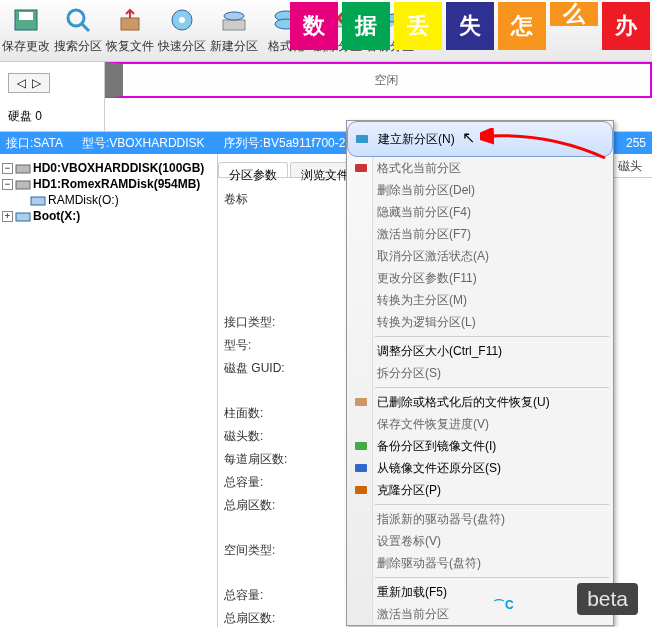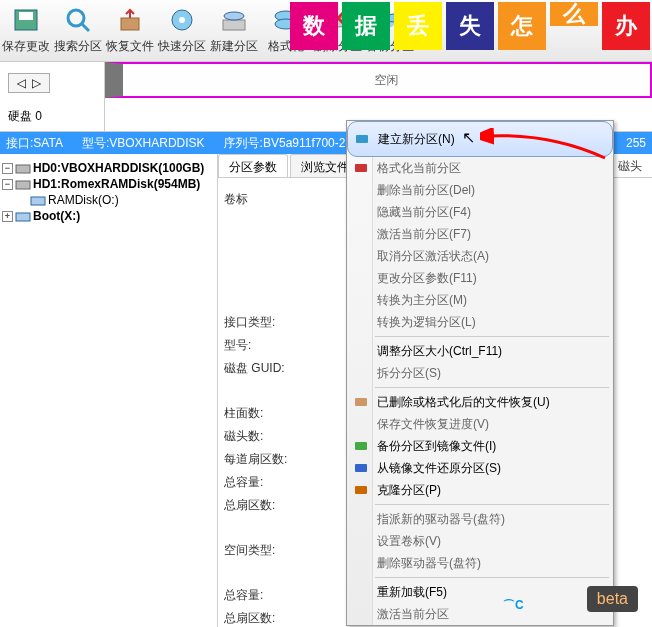--- a/index.html
+++ b/index.html
@@ -20,36 +20,36 @@
 .statusbar { background:#3399ff; color:#fff; height:22px; display:flex; align-items:center; padding:0 6px; gap:19px; }
 .statusbar .rt { margin-left:auto; }
 .main { display:flex; height:calc(627px - 62px - 30px - 38px - 22px); }
 .tree { width:218px; border-right:1px solid #ccc; padding:6px 2px; }
 .tree-row { display:flex; align-items:center; gap:2px; padding:1px 0; white-space:nowrap; font-family:Tahoma,sans-serif; font-weight:bold; color:#000; }
 .tree-row.child { padding-left:28px; font-weight:normal; }
 .tree-row .exp { width:11px; height:11px; border:1px solid #888; display:inline-flex; align-items:center; justify-content:center; font-size:9px; line-height:1; color:#555; background:#fff; }
 .tree-row .dico { width:16px; height:14px; }
 .content { flex:1; padding:0; position:relative; }
 .tabs { display:flex; border-bottom:1px solid #ccc; height:24px; }
-.tab { padding:4px 10px; border:1px solid #ccc; border-bottom:none; background:#f4f4f4; margin-right:2px; border-radius:3px 3px 0 0; }
+.tab { padding:4px 10px; border:1px solid #ccc; border-bottom:none; background:#f4f4f4; margin-right:2px; border-radius:3px 3px 0 0;margin-top:8px; }
 .tab.active { background:#fff; }
 .fields { padding:10px 6px; color:#333; }
 .fields .grp { margin-bottom:22px; }
 .fields .ln { padding:3px 0; color:#333; }
 .ctxmenu { position:absolute; left:346px; top:120px; width:268px; background:#f4f4f4; border:1px solid #999; box-shadow:2px 2px 4px rgba(0,0,0,0.3); z-index:50; }
 .ctxmenu .mi { display:flex; align-items:center; height:22px; padding:0 8px 0 30px; position:relative; color:#666; }
 .ctxmenu .mi.enabled { color:#000; }
 .ctxmenu .mi.hover { background:linear-gradient(#e8f0ff,#cde0ff); border:1px solid #7da2ce; border-radius:10px; height:36px; color:#000; }
 .ctxmenu .mi .mico { position:absolute; left:6px; width:16px; height:16px; display:flex; align-items:center; justify-content:center; }
 .ctxmenu .sep { height:1px; background:#ccc; margin:3px 4px 3px 28px; }
 .ctxmenu .iconstrip { position:absolute; left:0; top:0; bottom:0; width:26px; background:linear-gradient(#f9f9f9,#ececec); border-right:1px solid #ddd; }
 .arrow-red { position:absolute; left:480px; top:128px; z-index:60; pointer-events:none; }
 .cursor { position:absolute; left:462px; top:128px; z-index:61; font-size:16px; color:#000; pointer-events:none; }
 .logo { position:absolute; right:14px; bottom:8px; z-index:70; display:flex; align-items:center; gap:4px; }
-.logo .beta { background:#444; color:#fdba74; padding:4px 10px; border-radius:4px; font-size:16px; }
+.logo .beta { background:#444; color:#e5e5e5; padding:4px 10px; border-radius:4px; font-size:21px; }
 svg { display:block; }
 </style>
 </head>
 <body>
 
 <div class="toolbar">
   <div class="tb-btn">
       <div class="ico">
         <svg width="30" height="28">
           <rect x="4" y="4" width="22" height="20" fill="#5a8" stroke="#267"></rect>

